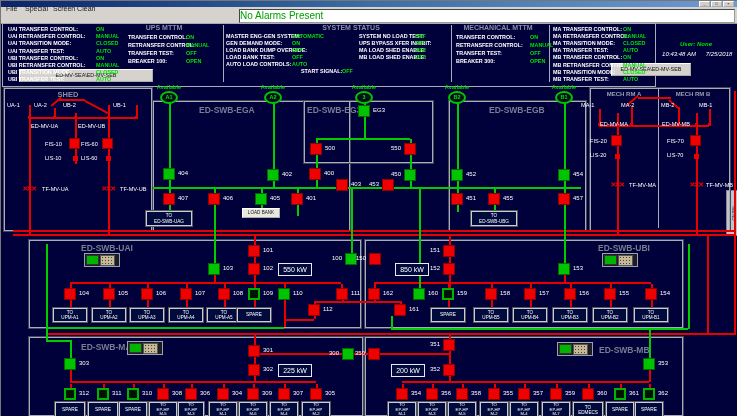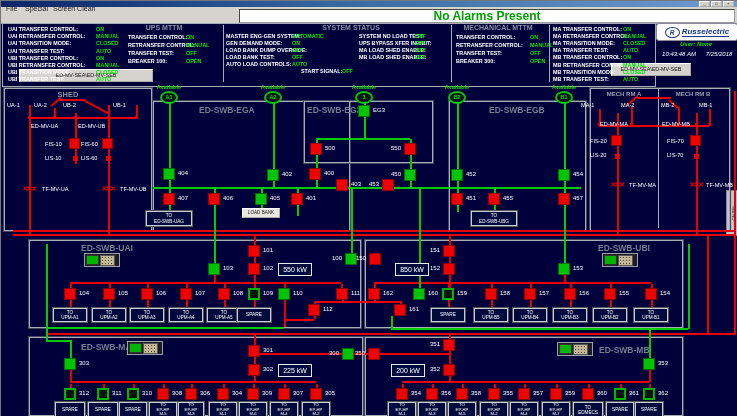--- a/index.html
+++ b/index.html
@@ -5,21 +5,21 @@
   html,body{margin:0;padding:0;background:#222;}
   #screen{position:relative;width:737px;height:416px;background:#00003a;overflow:hidden;
     font-family:"Liberation Sans",sans-serif;border:1px solid #777;}
   .abs{position:absolute;}
   #titlebar{left:0;top:0;width:737px;height:6px;background:linear-gradient(90deg,#0a246a,#3a6ea5,#6f9bd1);}
   .winbtn{top:0;width:11px;height:6px;background:#d4d0c8;border:1px outset #fff;font-size:4px;
     line-height:4px;text-align:center;color:#222;box-sizing:border-box;}
   #menubar{left:0;top:6px;width:737px;height:16px;background:#d6d3ce;border-bottom:1px solid #9a9a9a;}
   .menuitem{top:4px;font-size:7px;color:#1a1a1a;}
   #alarmbox{left:238px;top:8px;width:494px;height:12px;background:#fff;border:1px inset #999;
-    text-align:center;font-size:12px;font-weight:bold;color:#00a000;line-height:12px;}
+    font-size:10px;font-weight:normal;color:#00a000;line-height:12px;}
   #statusbar{left:1px;top:22px;width:652px;height:62px;background:#00003a;border:1px solid #a8acb8;}
   .sep{width:1px;background:#a8acb8;top:24px;height:57px;}
   .sectitle{font-size:7px;font-weight:bold;color:#8a90a2;transform:translateX(-50%);white-space:nowrap;}
   .srow-l{font-size:5.4px;color:#fff;font-weight:bold;white-space:nowrap;}
   .srow-v{font-size:5.4px;color:#00e000;font-weight:bold;white-space:nowrap;}
   #logobox{left:655px;top:22px;width:80px;height:16px;background:#fff;border-radius:3px;
     display:flex;align-items:center;justify-content:center;gap:2px;border:1px solid #8a8a9a;}
   #logo-oval{width:13px;height:9px;border:1.5px solid #15368c;border-radius:50%;color:#15368c;
     font-size:6.5px;font-weight:bold;font-style:italic;text-align:center;line-height:9px;}
   #logo-text{color:#15368c;font-size:8px;font-weight:bold;font-style:italic;border-bottom:1px solid #15368c;}
@@ -78,24 +78,20 @@
 
   <div class="abs" id="statusbar"></div>
   <div class="abs sep" style="left:222px;"></div>
   <div class="abs sep" style="left:450px;"></div>
   <div class="abs sep" style="left:548px;"></div>
   <div class="abs sectitle" style="left:163px;top:23px;">UPS MTTM</div>
   <div class="abs sectitle" style="left:350px;top:23px;">SYSTEM STATUS</div>
   <div class="abs sectitle" style="left:497px;top:23px;">MECHANICAL MTTM</div>
   <div id="statusrows"></div>
 
-  <div class="abs" id="logobox">
-    <div id="logo-oval">R</div>
-    <div id="logo-text">Russelectric</div>
-  </div>
   <div class="abs usertext" style="left:695px;top:40px;">User: None</div>
   <div class="abs timetext" style="left:678px;top:50px;">10:43:48 AM</div>
   <div class="abs timetext" style="left:718px;top:50px;">7/25/2018</div>
 
   <div class="abs navbtn" style="left:18px;top:68px;width:134px;height:13px;line-height:11px;">ED-MV-SEA\ED-MV-SEB</div>
   <div class="abs navbtn" style="left:610px;top:62px;width:80px;height:13px;line-height:11px;">ED-MV-SEA\ED-MV-SEB</div>
   <div class="abs" id="menutab">MENU</div>
 
   <div id="diagram"></div>
 <div class="abs srow-l" style="left: 7px; top: 25px;">UAI TRANSFER CONTROL:</div>

